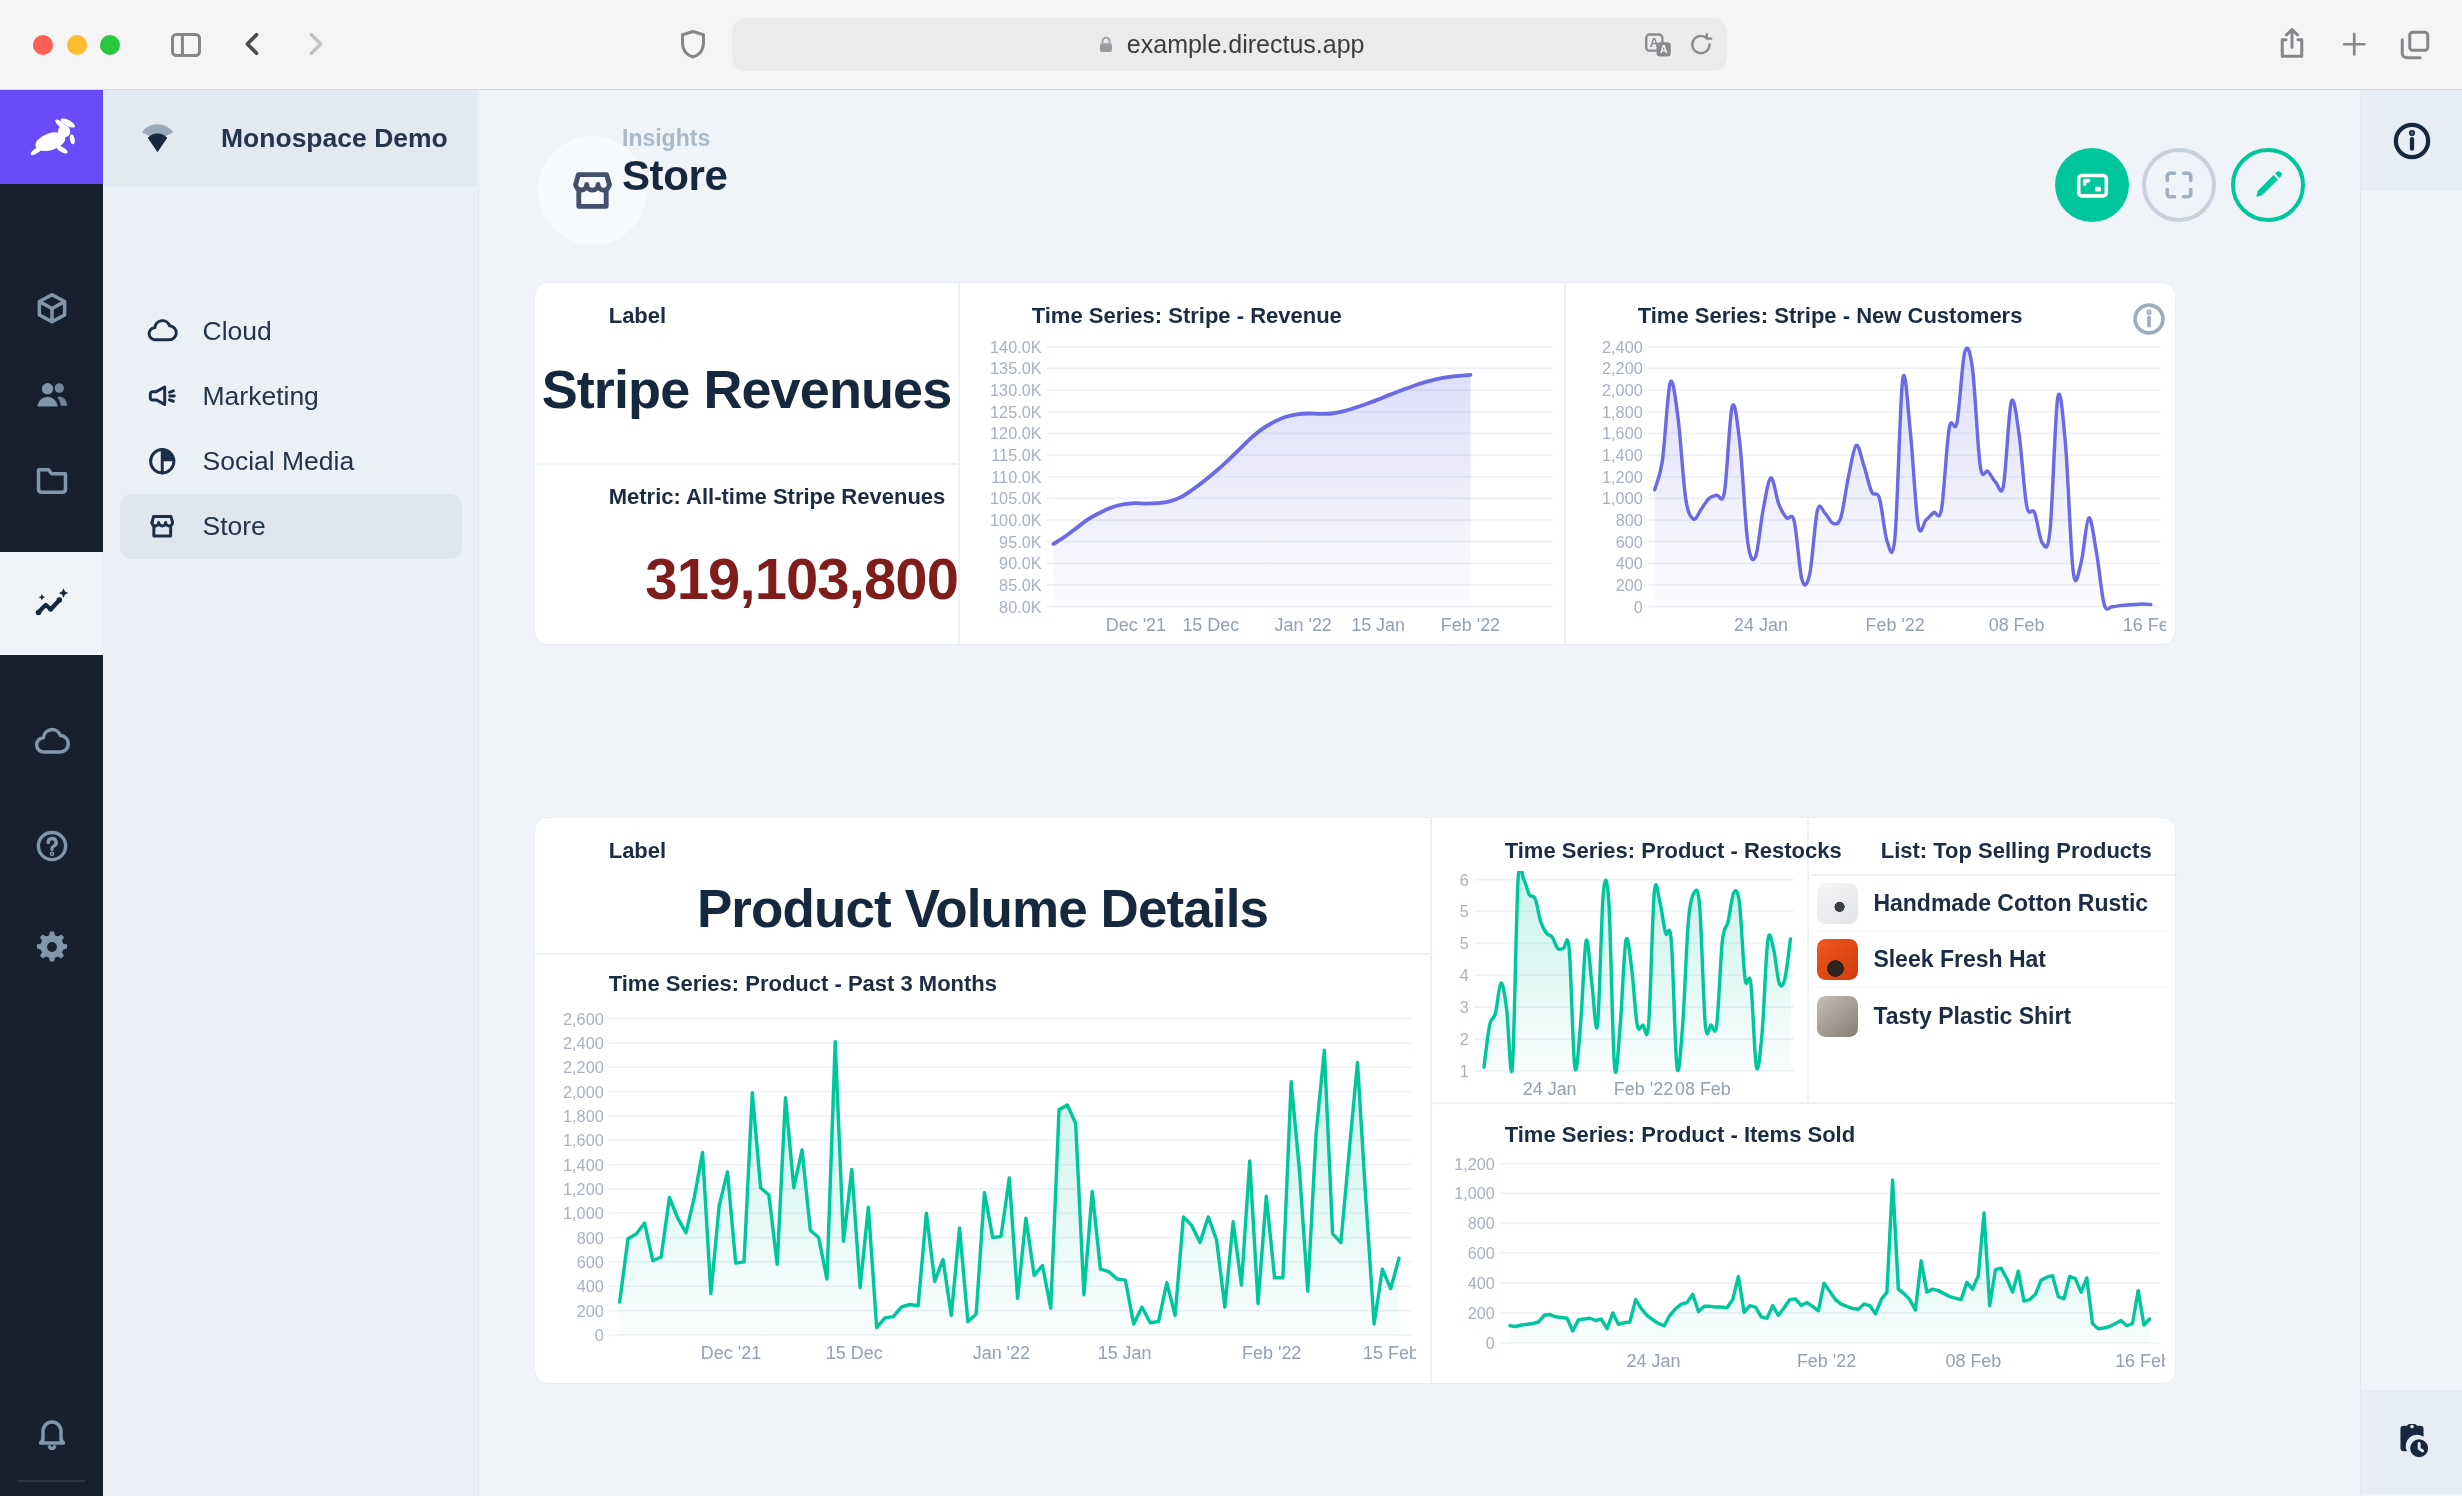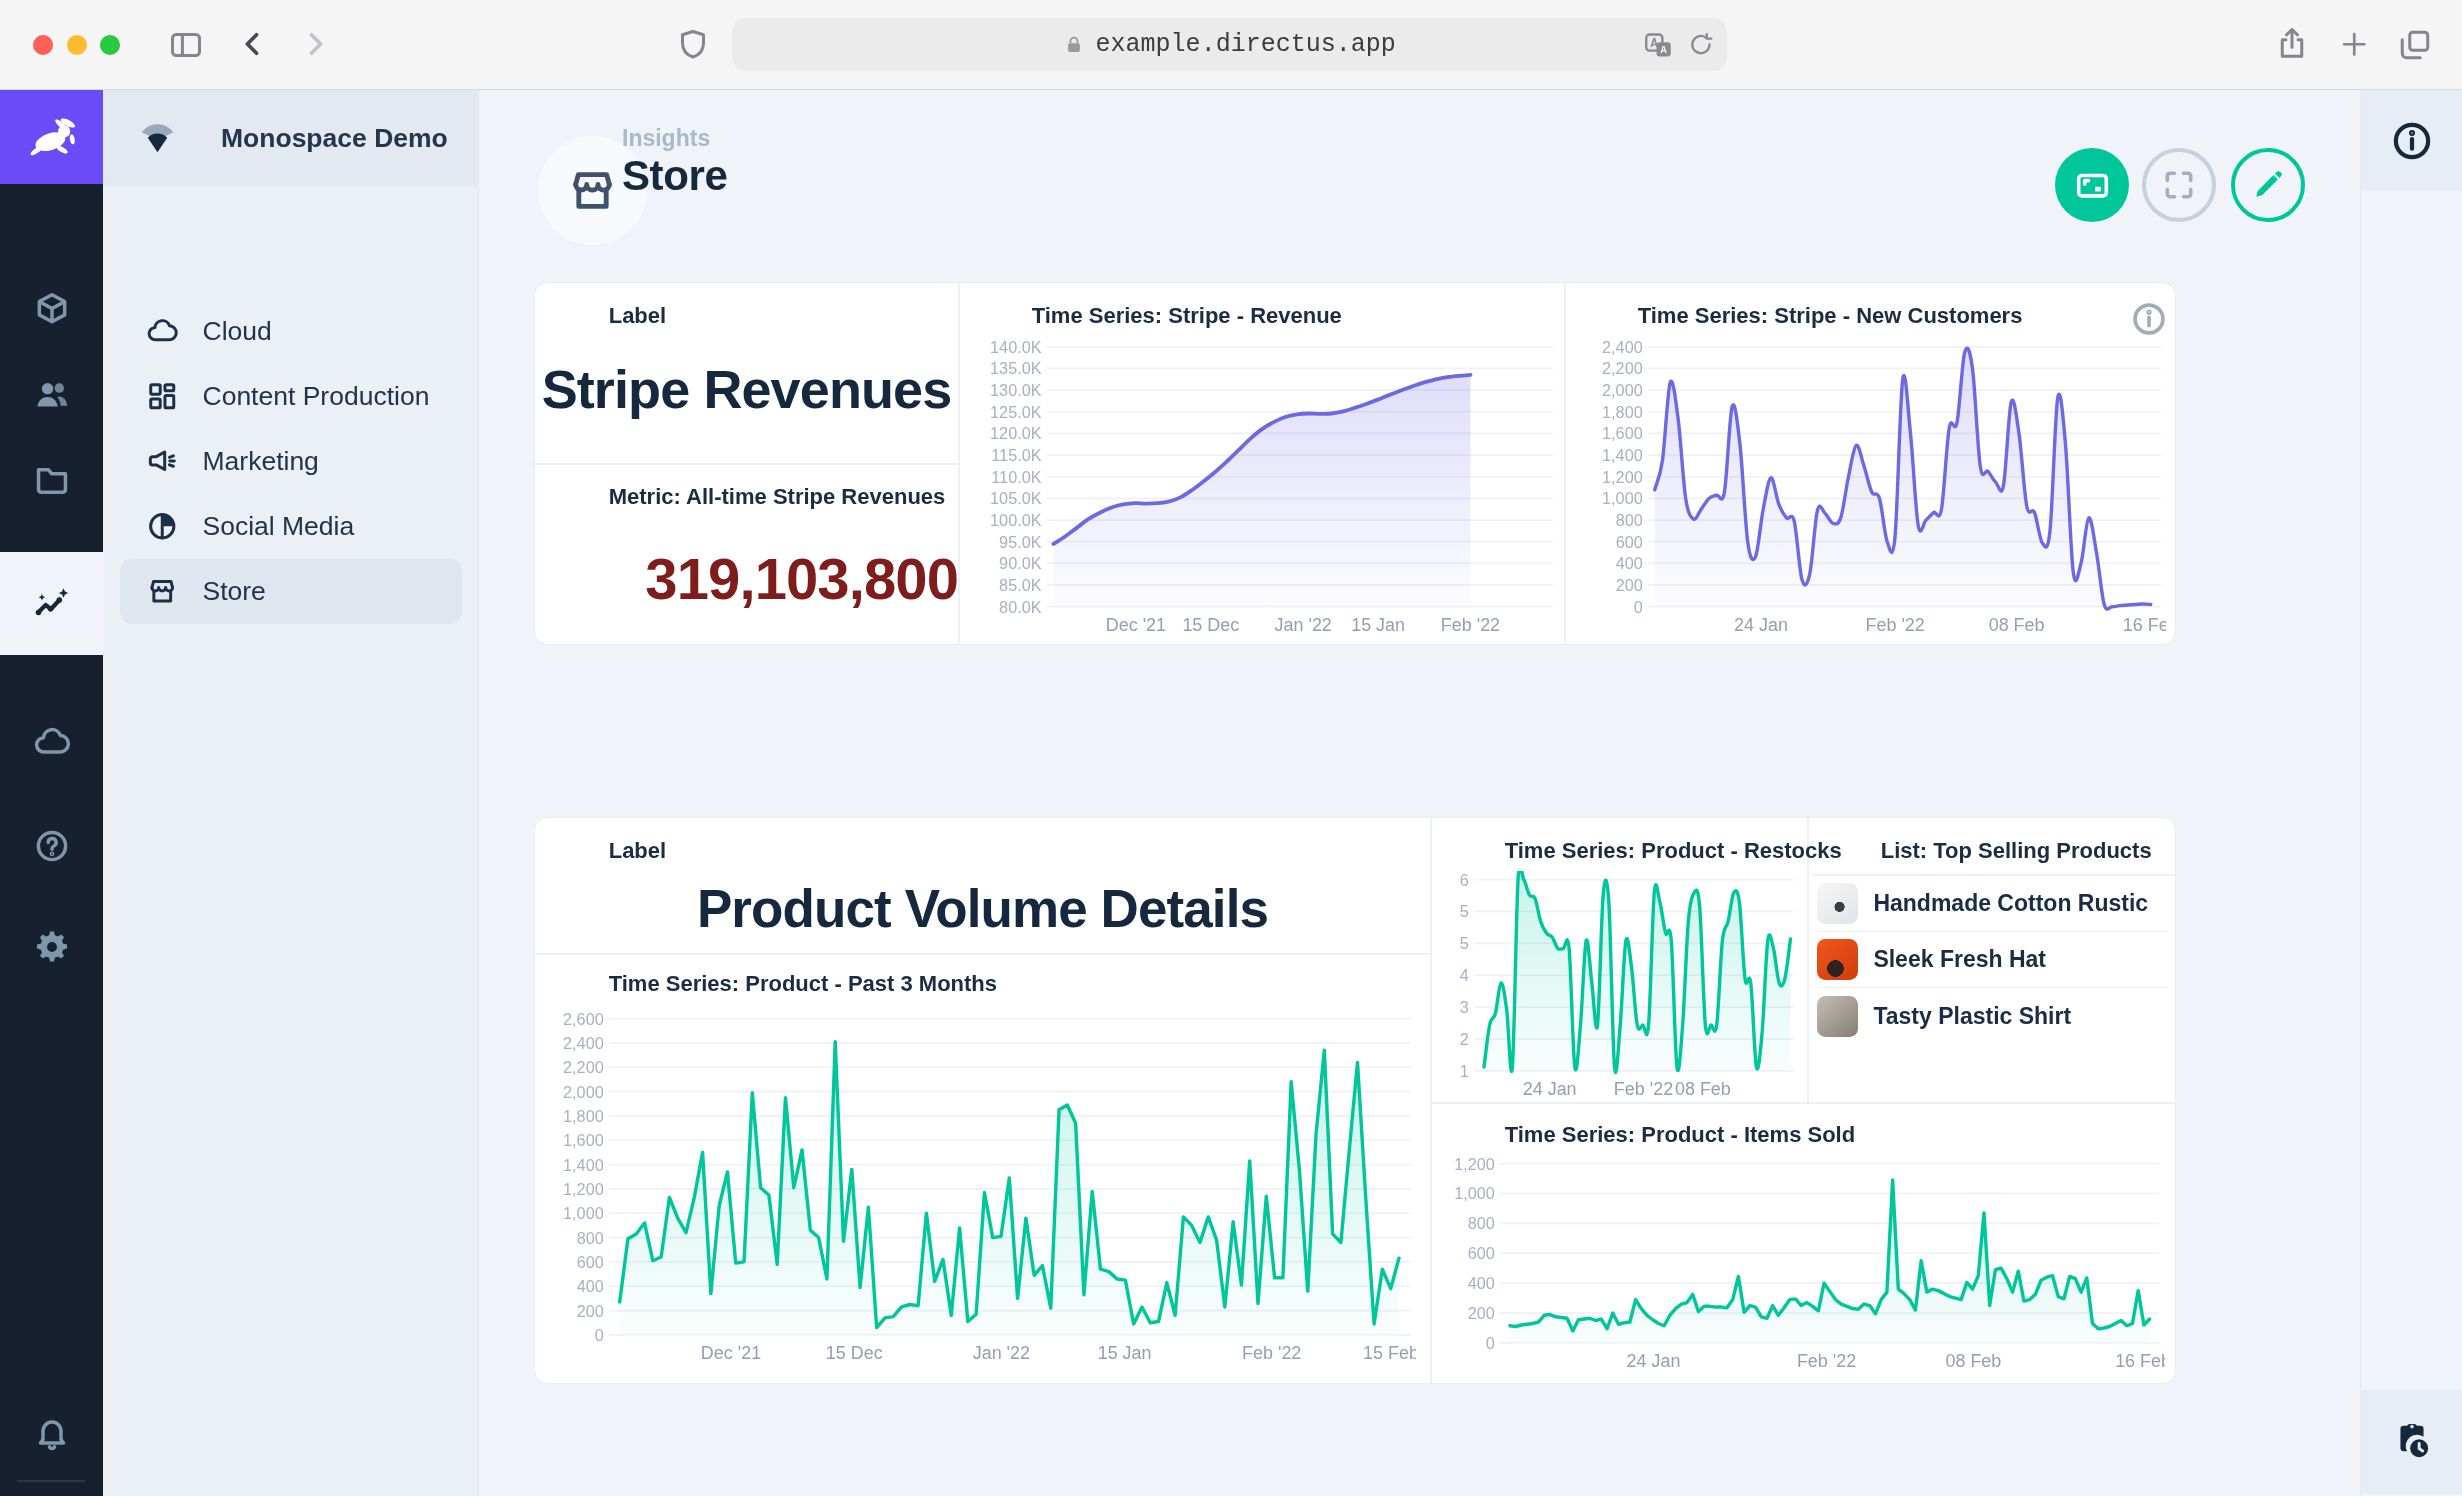--- a/index.html
+++ b/index.html
@@ -9,21 +9,21 @@
   .abs{position:absolute;}
   svg{display:block;}
   .ic svg{width:100%;height:100%;}
   .ic{display:inline-block;}
 
   
   .chrome{left:0;top:0;width:2462px;height:90px;background:#F6F5F6;border-bottom:1.7px solid #D9D9DB;}
   .tl{width:19.7px;height:19.7px;border-radius:50%;top:35px;}
   .chrome-ic{color:#85858A;}
   .urlbar{left:732px;top:18px;width:995px;height:53px;background:#ECEBEC;border-radius:13.7px;
-    display:flex;align-items:center;justify-content:center;gap:10.3px;color:#8A8A8E;font-family:Liberation Mono, monospace;}
+    display:flex;align-items:center;justify-content:center;gap:10.3px;color:#8A8A8E;}
   .url-text{font-size:25px;color:#3C3C3E;}
 
   
   .modulebar{left:0;top:90px;width:103px;height:1406px;background:#16202E;}
   .mb-cell{left:0;width:103px;height:85px;display:flex;align-items:center;justify-content:center;color:#8096AB;cursor:pointer;}
   .mb-logo{left:0;top:0;width:103px;height:94px;background:#6A4BF8;display:flex;align-items:center;justify-content:center;}
   .mb-active{height:103px;background:#F0F4F9;color:#16283E;}
   .mb-div{left:17px;width:68px;height:1.7px;background:#2A3747;}
 
   
@@ -242,31 +242,20 @@
       <span class="proj-name">Monospace Demo</span>
     </div>
     <div class="abs nav">
       <div class="nav-item">
         <span class="ic nav-ic">
             <svg viewBox="0 0 24 24" fill="none" stroke="currentColor" stroke-width="2.2" stroke-linecap="round" stroke-linejoin="round">
               <path d="M7 18.3a4.5 4.5 0 0 1-.4-9A5.5 5.5 0 0 1 17.3 7.9 4.2 4.2 0 0 1 17 18.3Z"></path>
             </svg>
           </span>
         <span class="nav-label">Cloud</span>
-      </div>
-      <div class="nav-item">
-        <span class="ic nav-ic">
-            <svg viewBox="0 0 24 24" fill="none" stroke="currentColor" stroke-width="2.2" stroke-linecap="round" stroke-linejoin="round">
-              <rect x="3.5" y="3.5" width="7" height="7" rx="1"></rect>
-              <rect x="14" y="3.5" width="6.5" height="4.5" rx="1"></rect>
-              <rect x="14" y="11.5" width="6.5" height="9" rx="1"></rect>
-              <rect x="3.5" y="14" width="7" height="6.5" rx="1"></rect>
-            </svg>
-          </span>
-        <span class="nav-label">Content Production</span>
       </div>
       <div class="nav-item">
         <span class="ic nav-ic">
             <svg viewBox="0 0 24 24" fill="none" stroke="currentColor" stroke-width="2.2" stroke-linecap="round" stroke-linejoin="round">
               <path d="M13.8 5.2 7.6 8.6H4.8a1.6 1.6 0 0 0-1.6 1.6v2.9a1.6 1.6 0 0 0 1.6 1.6h2.8l6.2 3.4Z"></path>
               <path d="M17.3 9.1l2.9-1.1"></path>
               <path d="M17.3 14.6l2.9 1.1"></path>
               <path d="M17.6 11.8h3.3"></path>
             </svg>
           </span>

